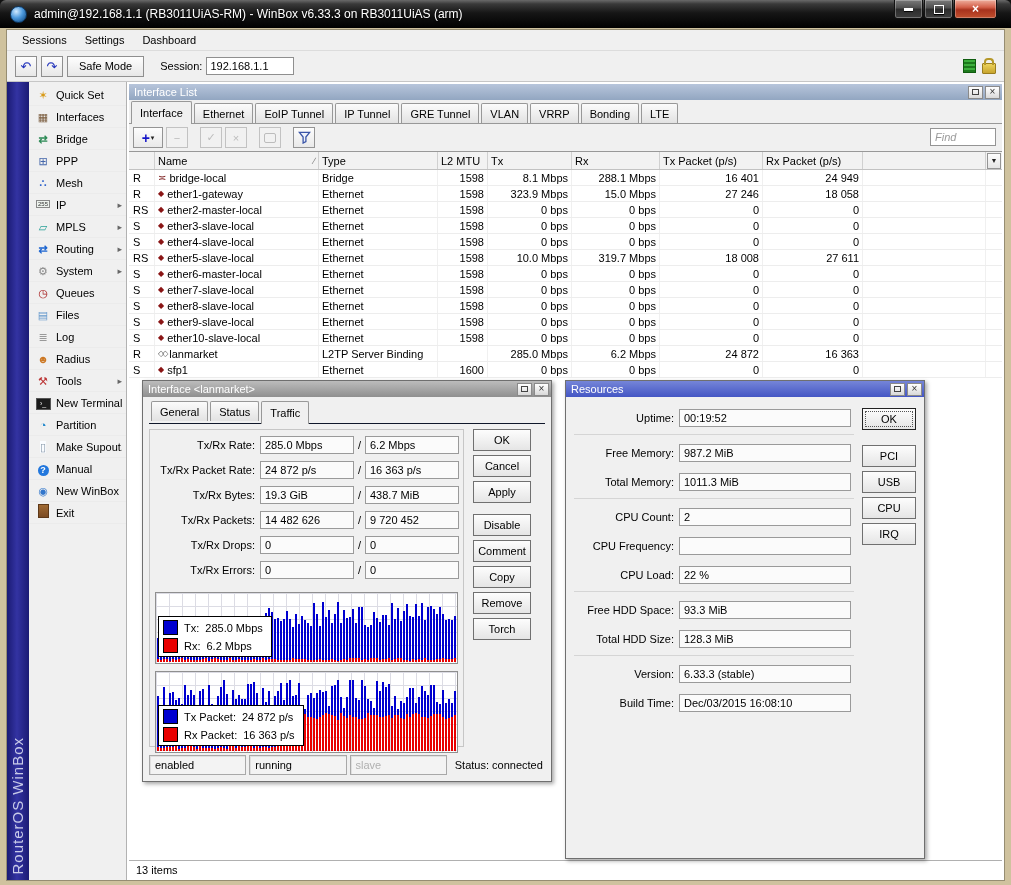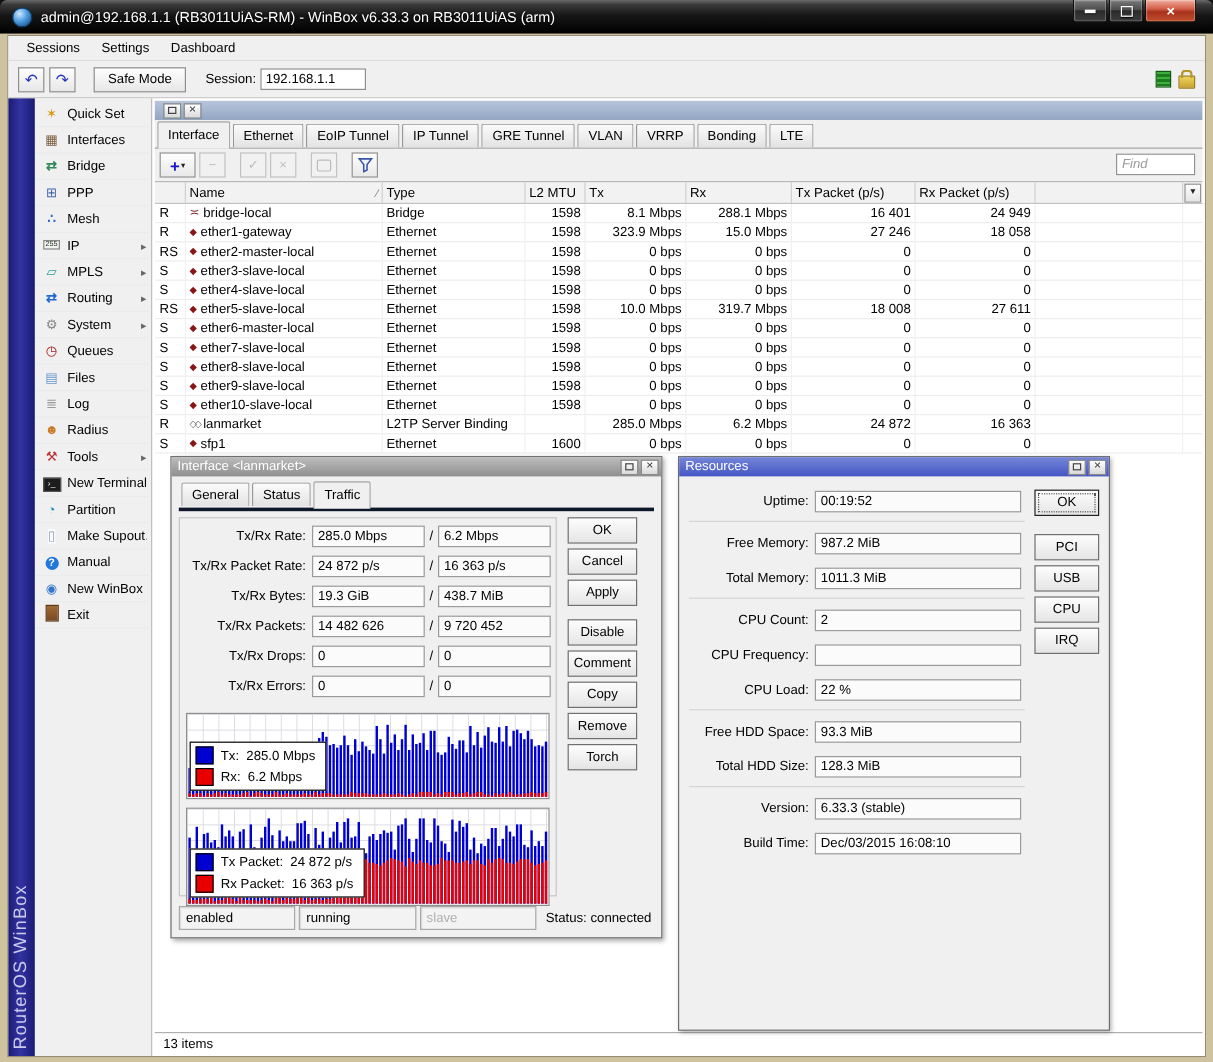--- a/index.html
+++ b/index.html
@@ -14,21 +14,21 @@
   .win-btn .box{width:8px;height:7px;border:1px solid #fff;box-shadow:0 1px 1px #000}
   .win-btn.close{width:43px;background:linear-gradient(#efae9d,#d4604a 40%,#a8321d 55%,#c2502e);font-size:12px;font-weight:bold}
   .frame{position:absolute;top:28px;left:0;right:0;bottom:0;background:#cfc29e;padding:1px 6px 4px 6px;box-sizing:border-box}
   .app{height:100%;display:flex;flex-direction:column;background:#f0f0f0;border:1px solid #968d72;box-sizing:border-box}
   
   .menubar{height:20px;flex:none;display:flex;align-items:center;background:#f0f0f0;border-bottom:1px solid #dcdcdc;padding-left:6px}
   .menu-item{padding:2px 9px;cursor:default}
   .toolbar{height:30px;flex:none;display:flex;align-items:center;gap:4px;padding:0 8px;background:#f0f0f0;border-bottom:1px solid #c6c6c6}
   .tbtn{height:21px;border:1px solid #8f8f8f;background:linear-gradient(#fefefe,#e7e7e7);display:inline-flex;align-items:center;justify-content:center;box-sizing:border-box;cursor:default}
   .tbtn.sq{width:22px;color:#2233bb;font-size:13px}
-  .safe-mode{padding:0 11px;margin-left:11px}
+  .safe-mode{padding:0 11px;margin-left:0}
   .session-label{margin-left:12px}
   .session-input{width:88px;height:18px;border:1px solid #8f8f8f;background:#fff;padding:0 3px;box-sizing:border-box;font:inherit}
   .tb-right{margin-left:auto;display:flex;align-items:center;gap:6px}
   .green-ind{width:11px;height:12px;background:repeating-linear-gradient(#3db03d 0 2px,#1d7a1d 2px 4px);border:1px solid #0f5c0f}
   .lock{position:relative;width:12px;height:9px;background:linear-gradient(#ecd25c,#c8a52e);border:1px solid #9a7d1f;border-radius:1px;margin-top:5px}
   .lock::before{content:"";position:absolute;left:1px;top:-6px;width:6px;height:5px;border:2px solid #b5982a;border-bottom:none;border-radius:4px 4px 0 0}
   
   .main{flex:1;display:flex;min-height:0}
   .strip{width:22px;flex:none;background:linear-gradient(90deg,#1b1b74,#3333a2 45%,#1b1b74);position:relative}
   .strip-text{position:absolute;bottom:5px;left:2px;writing-mode:vertical-rl;transform:rotate(180deg);color:#c9cbe8;font-size:15px;letter-spacing:1px;white-space:nowrap}
@@ -95,21 +95,21 @@
   .il-status{height:17px;flex:none;border-top:1px solid #b0b0b0;background:#fff;display:flex;align-items:center;padding:0 7px}
   
   .dlg{position:absolute;background:#f0f0f0;border:1px solid #6f6f6f;box-shadow:2px 2px 4px rgba(0,0,0,.35);display:flex;flex-direction:column;box-sizing:border-box}
   .dlg-title{height:16px;flex:none;display:flex;align-items:center;color:#fff;padding:0 2px 0 5px}
   .dlg-title.gray{background:linear-gradient(#bcbcbc,#8f8f8f)}
   .dlg-title.blue{background:linear-gradient(#7585d8,#4456c4)}
   .dlg-title-text{flex:1}
   #iface-dialog{left:15px;top:298px;width:410px;height:402px}
   #res-dialog{left:438px;top:298px;width:360px;height:479px}
   .dlg-content{flex:1;display:flex;flex-direction:column;padding:4px 6px 6px 6px;min-height:0}
-  .dlg-tabs{flex:none;display:flex;align-items:center;height:22px;padding-left:2px;border-bottom:3px solid #0f172a}
+  .dlg-tabs{flex:none;display:flex;align-items:flex-start;height:22px;padding-left:2px;border-bottom:1px solid #0f172a}
   .body-row{flex:1;display:flex;margin-top:5px;min-height:0}
   .groupbox{width:315px;flex:none;border:1px solid #c6c6c6;padding:5px 5px 6px 5px;box-sizing:border-box;display:flex;flex-direction:column}
   .frow{display:flex;align-items:center;height:19px;margin-bottom:6px;flex:none}
   .flabel{width:100px;flex:none;text-align:right;padding-right:5px;white-space:nowrap}
   .finput{width:94px;height:18px;flex:none;border:1px solid #9a9a9a;background:#fbfbfb;display:flex;align-items:center;padding:0 4px;box-sizing:border-box;white-space:nowrap;overflow:hidden}
   .fsep{width:11px;flex:none;text-align:center}
   .graph{position:relative;flex:none;border:1px solid #8f8f8f;background:#fff;margin-top:7px;overflow:hidden;background-image:linear-gradient(to right,#dcdce4 1px,transparent 1px),linear-gradient(to bottom,#dcdce4 1px,transparent 1px);background-size:13px 13px}
   #graph1{height:70px}
   #graph2{height:80px}
   .layer{position:absolute;left:1px;right:1px;bottom:1px;top:1px;display:flex;align-items:flex-end}
@@ -271,20 +271,21 @@
           <div class="sb-item">
             <span class="sb-icon i-exit-icon"></span>
             <span class="sb-label">Exit</span>
           </div>
         </div>
 
     <div class="mdi">
 
       <div class="il">
         <div class="il-title">
+          <span class="il-title-text">Interface List</span>
           <span class="wbtn">
                 <span class="g-max"></span>
               </span>
           <span class="wbtn">
                 <span>×</span>
               </span>
         </div>
         <div class="tabsrow" id="il-tabs">
               <div class="tab active">Interface</div>
               <div class="tab">Ethernet</div>

